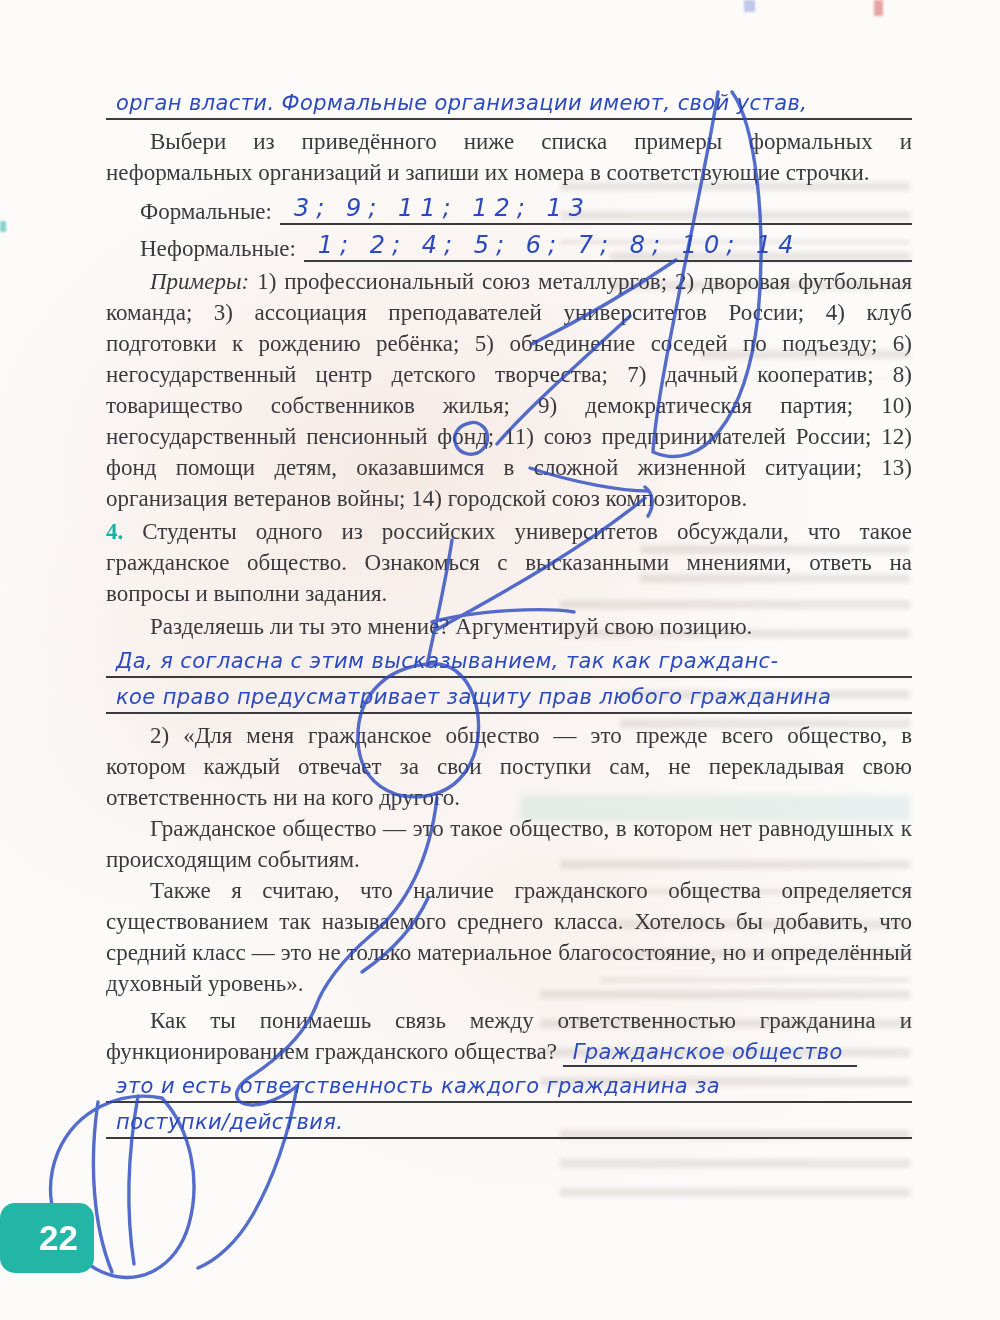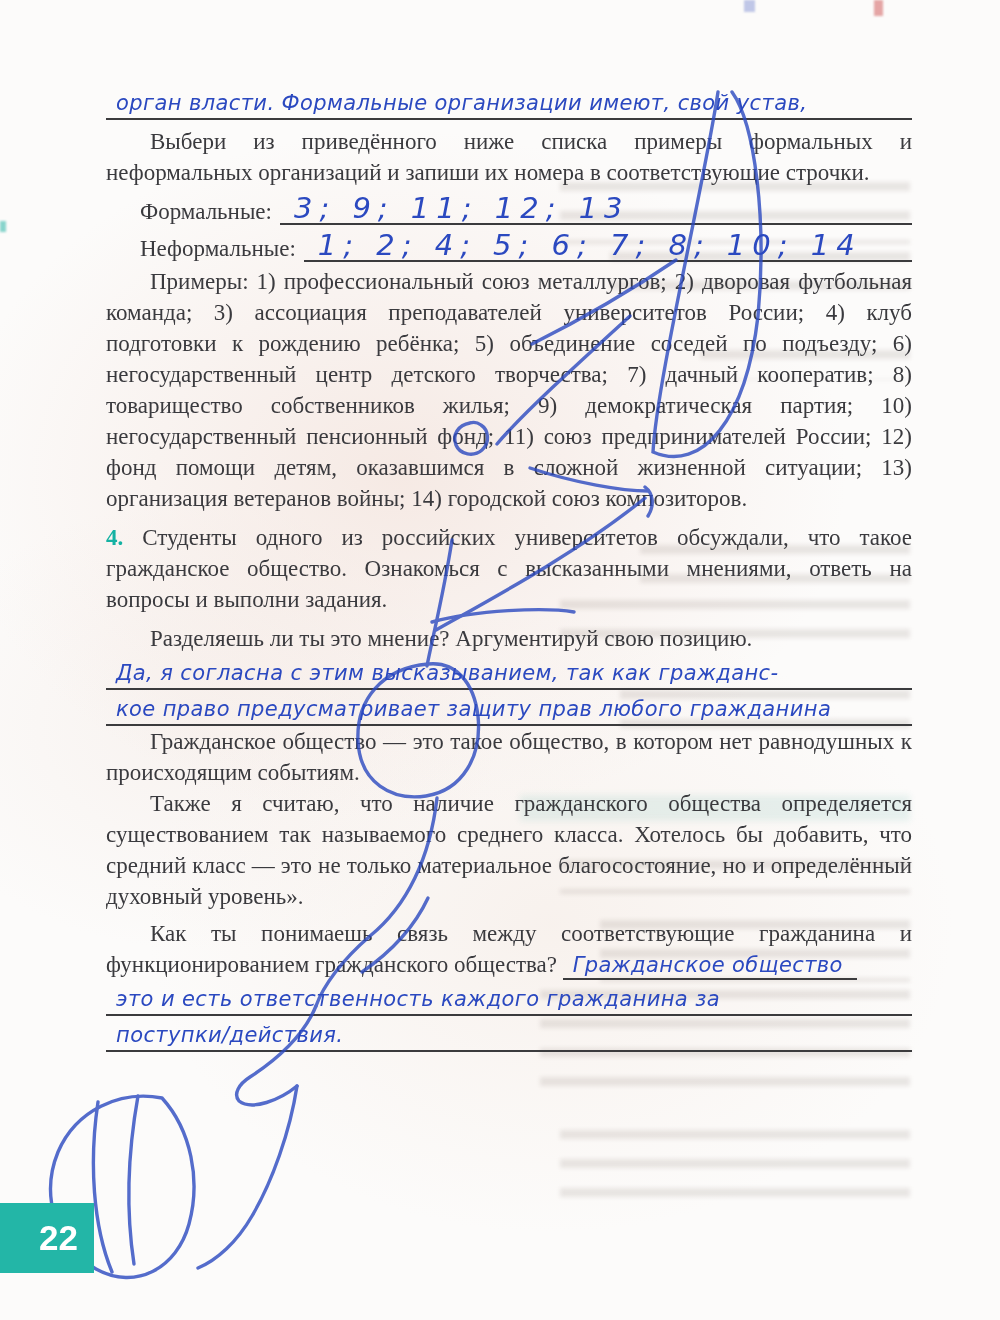--- a/index.html
+++ b/index.html
@@ -9,43 +9,43 @@
       radial-gradient(ellipse 620px 480px at 40% 36%, rgba(239,216,206,.50), rgba(239,216,206,0) 72%),
       radial-gradient(ellipse 560px 430px at 55% 70%, rgba(241,226,216,.38), rgba(241,226,216,0) 72%),
       radial-gradient(ellipse 400px 300px at 20% 55%, rgba(238,222,214,.30), rgba(238,222,214,0) 75%),
       #fcfbfa;
     font-family:"Liberation Serif", serif;
   }
   .content{position:absolute;left:106px;top:84px;width:806px;}
   .print{font-size:23px;line-height:31px;color:#3a3a3e;text-align:justify;margin:0;}
   .indent{text-indent:44px;}
   .teal-num{color:#15b2a3;font-weight:bold;}
-  .ital{margin-top:34px;}
+  .ital{font-style:italic;margin-top:34px;}
   .hand{
     font-family:"DejaVu Sans", sans-serif;font-style:italic;
     font-size:21px;line-height:26px;color:#2b49c0;letter-spacing:.4px;
     white-space:nowrap;
   }
-  .hand.nums{font-size:29px;letter-spacing:7px;}
+  .hand.nums{font-size:24px;letter-spacing:7px;}
   .hw-row{
     border-bottom:2px solid #3b3b3d;height:36px;box-sizing:border-box;
     display:flex;align-items:flex-end;padding:0 0 2px 10px;overflow:visible;
   }
   .field-row{display:flex;align-items:flex-end;height:37px;}
   .field-row .flabel{flex:none;line-height:27px;}
   .blank{
     flex:1;border-bottom:2px solid #3b3b3d;margin-left:8px;
     display:flex;align-items:flex-end;padding:0 0 2px 14px;box-sizing:border-box;
   }
   .inline-blank{border-bottom:2px solid #3b3b3d;padding:0 14px 1px 10px;}
-  .mt6{margin-top:6px}.mt4{margin-top:4px}.mt2{margin-top:8px}.mt0{margin-top:0}
+  .mt6{margin-top:6px}.mt4{margin-top:4px}.mt2{margin-top:2px}.mt0{margin-top:0}
   .pagenum{
     position:absolute;left:0;top:1203px;width:94px;height:70px;background:#23b6a7;
     color:#ffffff;font-family:"Liberation Sans",sans-serif;font-weight:bold;font-size:35px;
-    display:flex;align-items:center;justify-content:flex-end;padding-right:16px;box-sizing:border-box;
+    display:flex;align-items:center;justify-content:flex-end;padding-right:16px;box-sizing:border-box;border-radius:15px;
   }
   .ghost{
     position:absolute;filter:blur(2px);opacity:.5;pointer-events:none;
     background-image:repeating-linear-gradient(to bottom, rgba(150,139,132,.38) 0 9px, rgba(150,139,132,0) 9px 29px);
   }
   .ghost-teal{position:absolute;filter:blur(3px);opacity:.45;pointer-events:none;background:rgba(118,186,178,.35);}
   .mark{position:absolute;pointer-events:none;filter:blur(1px);}
   .scribble{position:absolute;left:0;top:0;pointer-events:none;}
 </style>
 </head>
@@ -96,24 +96,25 @@
 
 
     <p class="print indent mt2">Разделяешь ли ты это мнение? Аргументируй свою позицию.</p>
     <div class="hw-row">
       <span class="hand">Да, я согласна с этим высказыванием, так как гражданс-</span>
     </div>
     <div class="hw-row">
       <span class="hand">кое право предусматривает защиту прав любого гражданина</span>
     </div>
 
+    <p class="print indent mt6">2) «Для меня гражданское общество — это прежде всего общество, в котором каждый отвечает за свои поступки сам, не перекладывая свою ответственность ни на кого другого.</p>
     <p class="print indent mt0">Гражданское общество — это такое общество, в котором нет равнодушных к происходящим событиям.</p>
     <p class="print indent mt0">Также я считаю, что наличие гражданского общества определяется существованием так называемого среднего класса. Хотелось бы добавить, что средний класс — это не только материальное благосостояние, но и определённый духовный уровень».</p>
 
-    <p class="print indent mt6"><span>Как ты понимаешь связь между соответствующие гражданина и функционированием гражданского общества?</span>
+    <p class="print indent mt6"><span>Как ты понимаешь связь между ответственностью гражданина и функционированием гражданского общества?</span>
       <span class="inline-blank"><span class="hand">Гражданское общество</span></span></p>
     <div class="hw-row">
       <span class="hand">это и есть ответственность каждого гражданина за</span>
     </div>
     <div class="hw-row">
       <span class="hand">поступки/действия.</span>
     </div>
   </div>
 
   <svg class="scribble" width="1000" height="1320" viewBox="0 0 1000 1320">

